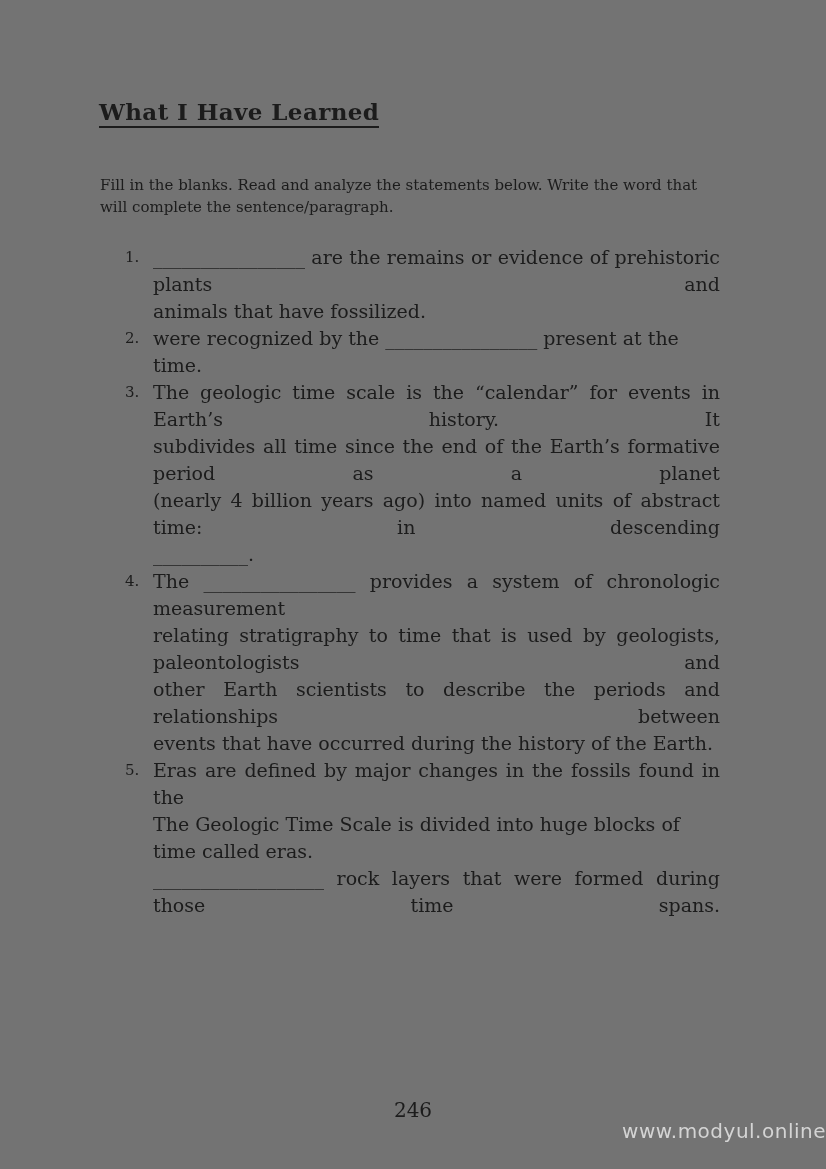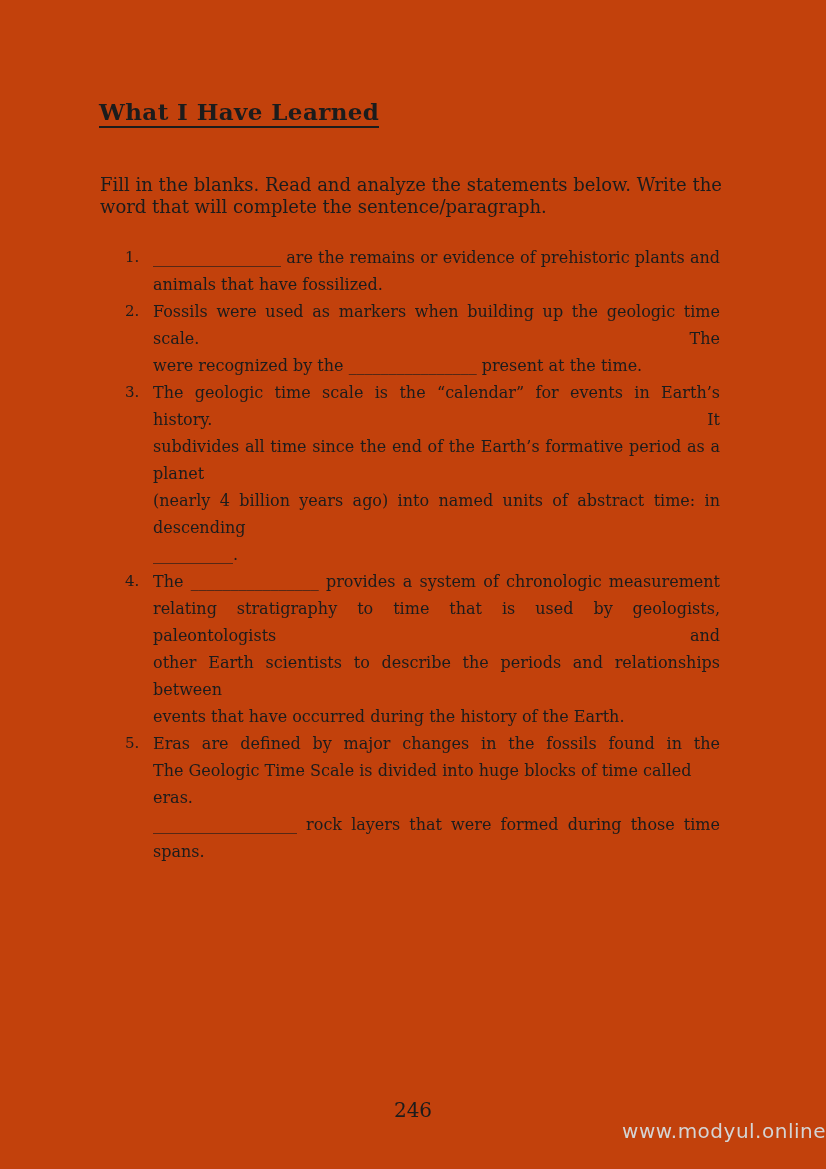--- a/index.html
+++ b/index.html
@@ -4,21 +4,21 @@
 <style>
   html, body {
     margin: 0;
     padding: 0;
     background: #ffffff;
   }
   .page {
     position: relative;
     width: 826px;
     height: 1169px;
-    background: #c2410c;
+    background: #737373;
     font-family: "DejaVu Serif", serif;
     color: #1c1c1c;
     overflow: hidden;
   }
   .title {
     position: absolute;
     left: 99px;
     top: 98px;
     margin: 0;
     font-size: 23px;
@@ -27,21 +27,21 @@
     border-bottom: 2.5px solid #1c1c1c;
     padding-bottom: 1px;
     display: inline-block;
   }
   .instructions {
     position: absolute;
     left: 100px;
     top: 174px;
     width: 624px;
     margin: 0;
-    font-size: 18px;
+    font-size: 15px;
     line-height: 22px;
   }
   .list {
     position: absolute;
     left: 125px;
     top: 244px;
     width: 595px;
   }
   .item {
     display: flex;
@@ -51,21 +51,21 @@
     flex: none;
     width: 28px;
     font-size: 15px;
     line-height: 27px;
   }
   .body {
     flex: none;
     width: 567px;
   }
   .line {
-    font-size: 16px;
+    font-size: 19px;
     line-height: 27px;
   }
   .line.j {
     text-align: justify;
     text-align-last: justify;
     -moz-text-align-last: justify;
   }
   .pagenum {
     position: absolute;
     top: 1098px;
@@ -101,21 +101,20 @@
       <span class="num">1.</span>
       <div class="body">
         <div class="line j">________________ are the remains or evidence of prehistoric plants and</div>
         <div class="line">animals that have fossilized.</div>
       </div>
     </div>
 
     <div class="item">
       <span class="num">2.</span>
       <div class="body">
-        <div class="line j">Fossils were used as markers when building up the geologic time scale. The</div>
         <div class="line">were recognized by the ________________ present at the time.</div>
       </div>
     </div>
 
     <div class="item">
       <span class="num">3.</span>
       <div class="body">
         <div class="line j">The geologic time scale is the “calendar” for events in Earth’s history. It</div>
         <div class="line j">subdivides all time since the end of the Earth’s formative period as a planet</div>
         <div class="line j">(nearly 4 billion years ago) into named units of abstract time: in descending</div>

